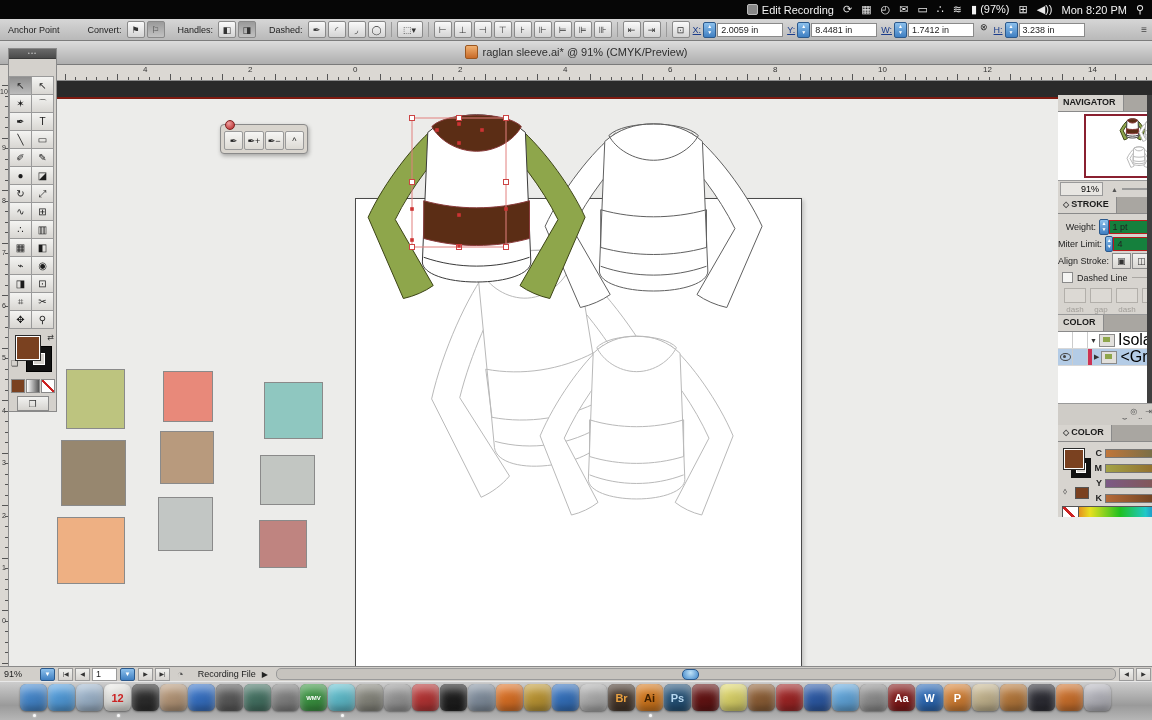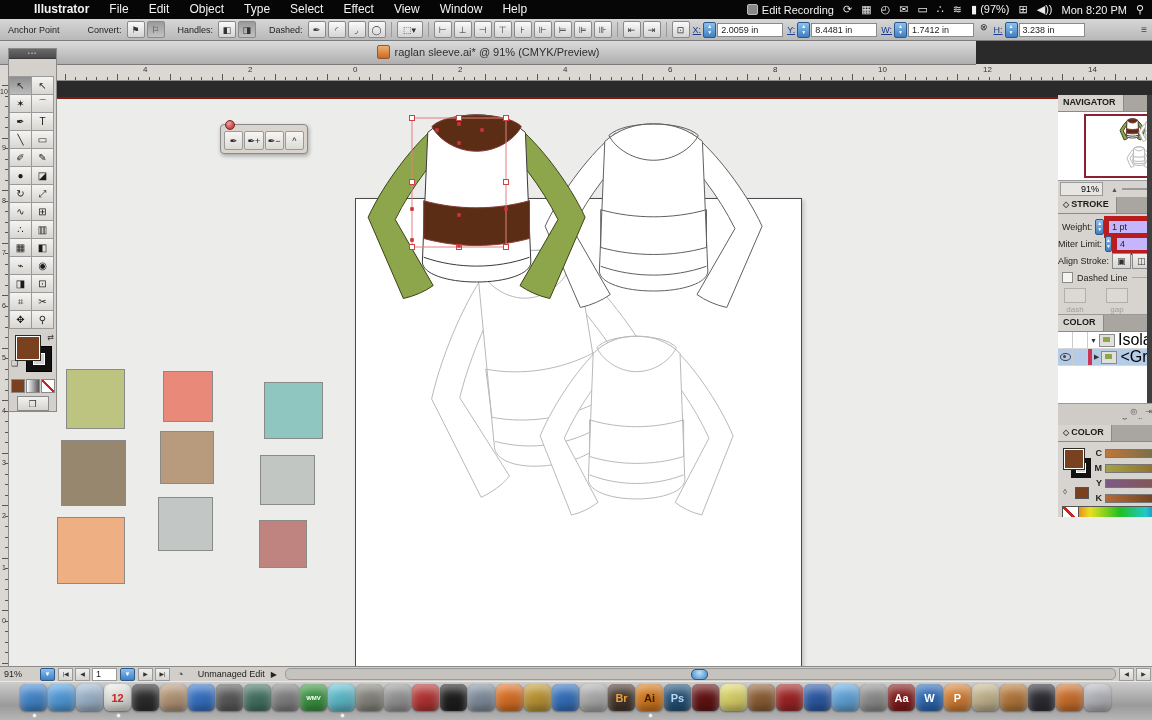--- a/index.html
+++ b/index.html
@@ -33,21 +33,21 @@
   .cfield{display:flex;align-items:center;margin:0 2px;flex:0 0 auto;}
   .cfield .flbl{color:#1a3c8c;text-decoration:underline;margin-right:2px;}
   .stepper{width:11px;height:14px;background:linear-gradient(#8cc0ec,#3f7fc2);
     border:1px solid #2b598c;border-radius:2px;color:#fff;font-size:5px;line-height:6px;
     text-align:center;}
   .cinput{width:58px;height:12px;border:1px solid #8a8a8a;background:#fff;
     font-size:9px;line-height:12px;padding:0 3px;margin-left:1px;}
   #cb-menu{margin-left:auto;margin-right:5px;font-size:10px;color:#444;}
 
   
-  #titlebar{position:absolute;left:0;top:40px;width:976px;height:24px;
+  #titlebar{position:absolute;left:0;top:40px;width:1152px;height:24px;
     background:linear-gradient(#dedede,#aeaeae);border-bottom:1px solid #7a7a7a;
     display:flex;align-items:center;justify-content:center;z-index:10;}
   #titlebar .ticon{width:11px;height:12px;background:linear-gradient(#f0b070,#c86a28);
     border:1px solid #9a5620;border-radius:2px;margin-right:5px;}
   #titlebar .ttext{font-size:11px;color:#2e2e2e;}
 
   
   #hruler{position:absolute;left:0;top:64px;width:1152px;height:16px;background:#dbd8d3;
     border-bottom:1px solid #8c8c8c;z-index:9;overflow:hidden;}
   .htick{position:absolute;bottom:0;width:1px;background:#555;}
@@ -122,28 +122,28 @@
   #nav-preview{position:relative;margin:0;background:#fff;height:68px;overflow:hidden;
     border-bottom:1px solid #9a9a9a;}
   #nav-proxy{position:absolute;left:26px;top:2px;width:78px;height:60px;border:2px solid #8a2030;}
   #nav-foot{height:16px;display:flex;align-items:center;background:#d7d4cf;}
   #nav-zoom{width:38px;height:12px;background:#e8e6e2;border:1px solid #9a9a9a;margin-left:2px;
     text-align:right;font-size:9px;line-height:12px;padding-right:3px;}
   #nav-foot .mnt{font-size:7px;color:#555;margin-left:8px;}
   #nav-foot .track{flex:1;height:2px;background:#9a9a9a;margin:0 4px;}
   .prow{display:flex;align-items:center;height:17px;}
   .prow .plbl{width:56px;text-align:right;margin-right:3px;white-space:nowrap;}
-  .pfield{height:12px;background:#c4b5fd;border:5px solid #b91c1c;font-size:9px;
+  .pfield{height:12px;background:#15803d;border:1px solid #b91c1c;font-size:9px;
     line-height:12px;padding:0 3px;width:52px;}
   .albtn{width:17px;height:14px;border:1px solid #8a8a8a;margin-right:1px;
     background:linear-gradient(#f2f2f0,#d8d6d2);display:flex;align-items:center;
     justify-content:center;font-size:9px;color:#333;}
   .chk{width:9px;height:9px;border:1px solid #8a8a8a;background:#f4f4f2;margin:0 4px 0 4px;}
   .divline{flex:1;height:1px;background:#aaa7a2;margin:0 4px;}
-  #dashrow{display:flex;gap:20px;padding:2px 0 0 6px;}
+  #dashrow{display:flex;gap:4px;padding:2px 0 0 6px;}
   .dcol{display:flex;flex-direction:column;align-items:center;}
   .dfield{width:20px;height:13px;background:#dcd9d4;border:1px solid #b2afaa;}
   .dlbl{color:#a09d98;font-size:8px;margin-top:2px;}
   
   #layers-list{background:#fff;height:76px;border-bottom:1px solid #9a9a9a;overflow:hidden;}
   .lrow{display:flex;align-items:center;height:16px;border-bottom:1px solid #d8d8d8;}
   .lrow.sel{background:#b4cce6;}
   .lcell{width:14px;height:16px;border-right:1px solid #ccc;display:flex;align-items:center;
     justify-content:center;flex:0 0 auto;}
   .eye{width:9px;height:6px;border:1px solid #444;border-radius:50%;position:relative;}
@@ -206,32 +206,20 @@
   .dicon .rundot{position:absolute;left:50%;bottom:-6px;width:3px;height:3px;margin-left:-1px;
     border-radius:50%;background:#f8f8f8;box-shadow:0 0 2px #fff;}
 </style>
 </head>
 <body>
 
 <div id="screen">
 
   <div id="menubar">
     <span class="apple"></span>
-    <div id="menus">
-        <span class="menu-item app">Illustrator</span>
-        <span class="menu-item">File</span>
-        <span class="menu-item">Edit</span>
-        <span class="menu-item">Object</span>
-        <span class="menu-item">Type</span>
-        <span class="menu-item">Select</span>
-        <span class="menu-item">Effect</span>
-        <span class="menu-item">View</span>
-        <span class="menu-item">Window</span>
-        <span class="menu-item">Help</span>
-      </div>
     <div id="mb-right">
       <span id="rec-pill">
         <span class="sq"></span>
         <span>Edit Recording</span>
       </span>
       <span id="status-icons" style="display: inline-flex; gap: 9px;">
           <span class="st-icon">⟳</span>
           <span class="st-icon">▦</span>
           <span class="st-icon">◴</span>
           <span class="st-icon">✉</span>
@@ -792,21 +780,21 @@
   <div id="statusbar">
     <span id="sb-zoom">91%</span>
     <span class="sb-dd">▼</span>
     <span class="sb-btn">|◀</span>
     <span class="sb-btn">◀</span>
     <span id="sb-page">1</span>
     <span class="sb-dd">▼</span>
     <span class="sb-btn">▶</span>
     <span class="sb-btn">▶|</span>
     <span class="st-icon" style="color:#555;margin-left:6px">◔</span>
-    <span id="sb-status">Unmanaged Edit</span>
+    <span id="sb-status">Recording File</span>
     <span id="sb-arrow">▶</span>
     <div id="sb-track">
       <div id="sb-thumb"></div>
     </div>
     <span class="sb-btn">◀</span>
     <span class="sb-btn">▶</span>
   </div>
 
   <div id="dock">
     <div id="dockicons">

